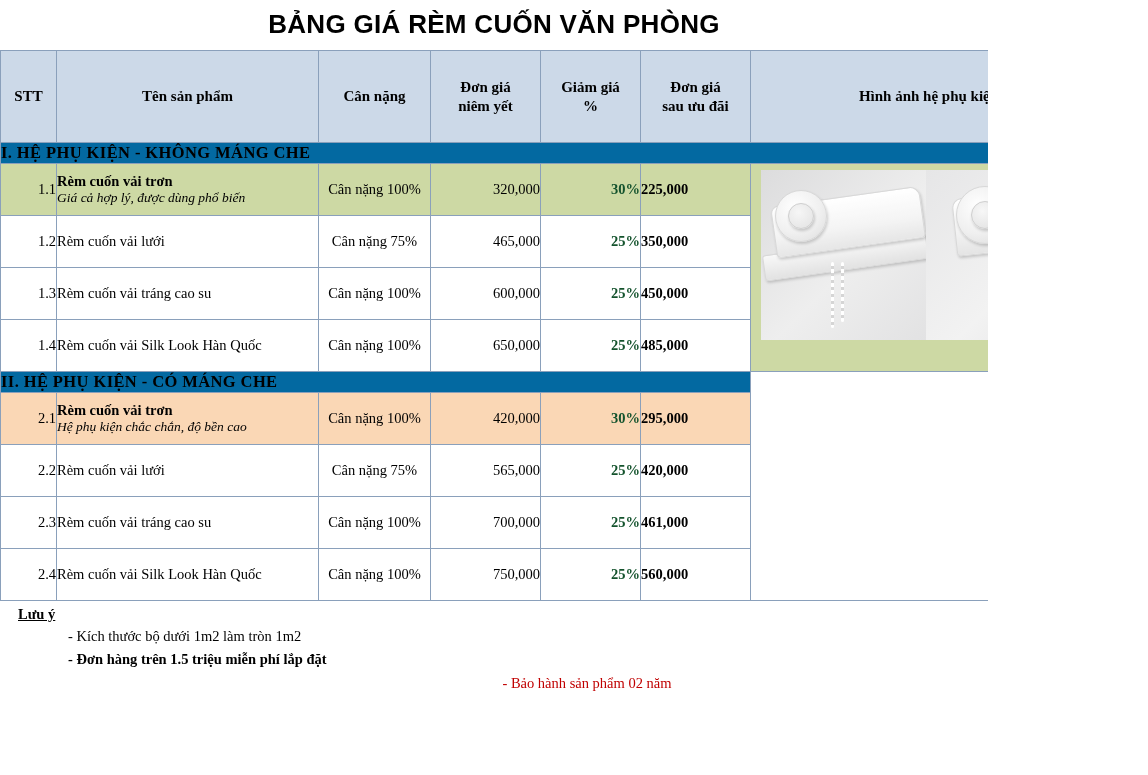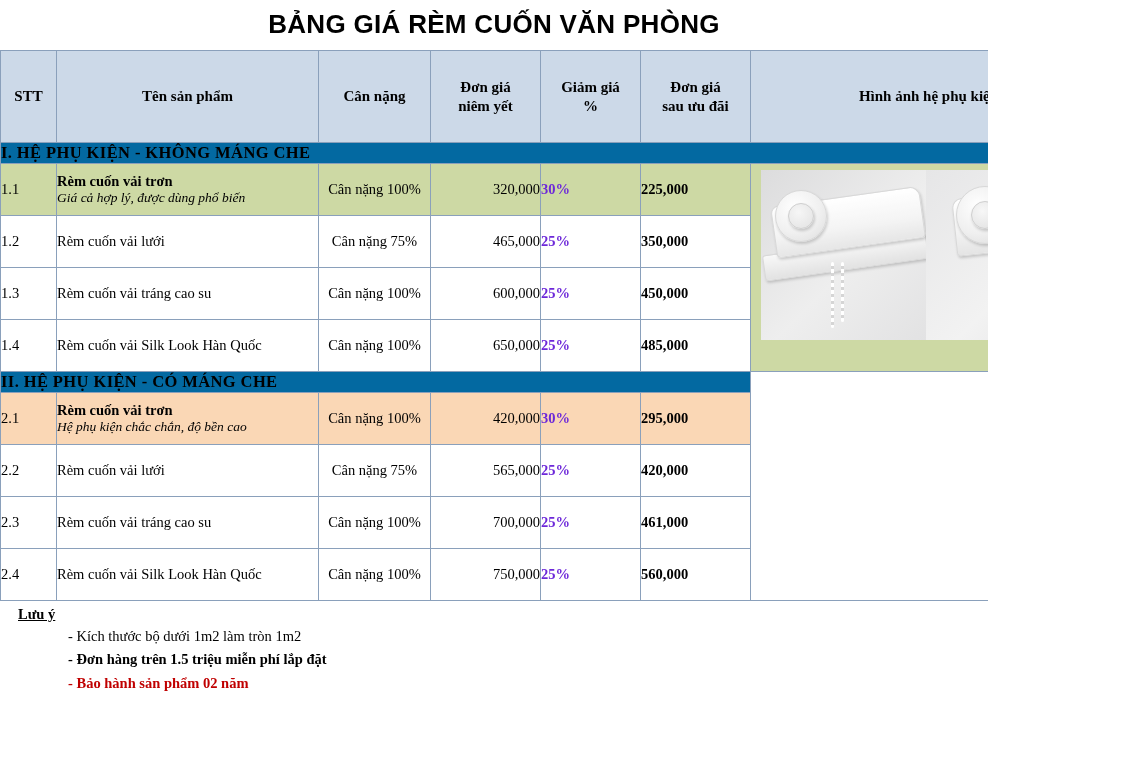--- a/index.html
+++ b/index.html
@@ -66,27 +66,27 @@
     padding: 7px 10px 8px 10px;
     color: #000;
     text-align: left;
   }
   
   tbody tr.item td {
     height: 52px;
     font-size: 14.5px;
     vertical-align: middle;
   }
-  td.c-stt { text-align: left; font-size: 14px; }
+  td.c-stt { text-align: right; font-size: 14px; }
   td.c-name { text-align: left; padding-left: 9px; line-height: 1.2; }
   td.c-name .nm { display: block; }
   td.c-name .sub { display: block; font-style: italic; font-size: 13.5px; }
   td.c-weight { text-align: center; padding-left: 4px; }
   td.c-price { text-align: right; padding-right: 12px; }
-  td.c-disc { text-align: left; color: #6d28d9; font-weight: bold; font-size: 18px; }
+  td.c-disc { text-align: right; color: #14532d; font-weight: bold; font-size: 18px; }
   td.c-final { padding-right: 12px; font-weight: bold; }
 
   tr.hl-green td { background: #cdd9a4; }
   tr.hl-green td.c-name .nm { font-weight: bold; }
   tr.hl-orange td { background: #fad7b5; }
   tr.hl-orange td.c-name .nm { font-weight: bold; }
 
   tr.item td.c-name .nm.bold { font-weight: bold; }
 
   
@@ -138,21 +138,21 @@
   }
   .notes .luu-y {
     font-weight: bold;
     font-size: 14.5px;
     text-decoration: underline;
     padding-left: 18px;
   }
   .notes ul { list-style: none; margin: 2px 0 0 0; padding: 0 0 0 68px; }
   .notes li { font-size: 14.5px; line-height: 1.62; }
   .notes li.b { font-weight: bold; }
-  .notes li.red { font-weight: bold; color: #c00000; }
+  .notes li.red { font-weight: normal; color: #c00000; text-align: center; }
 </style>
 </head>
 <body>
 
 <div id="page">
 
   <div class="title">BẢNG GIÁ RÈM CUỐN VĂN PHÒNG</div>
 
   <table class="pricing">
     <colgroup>

